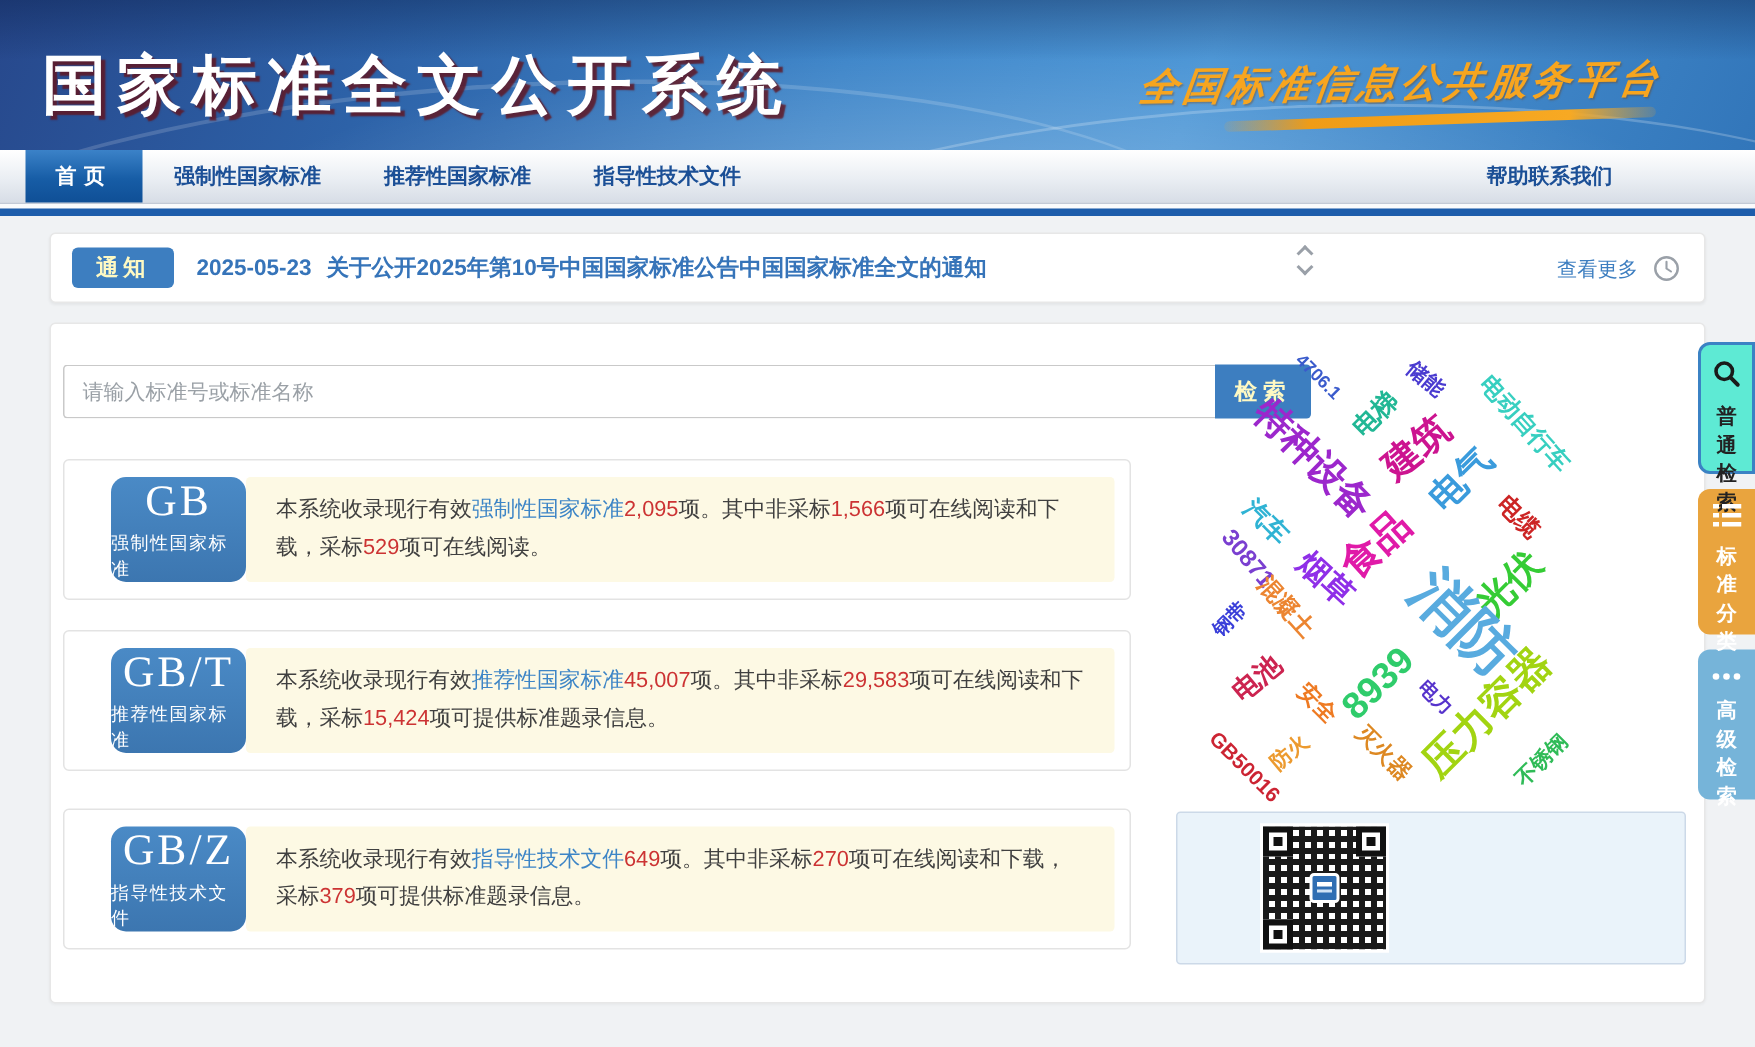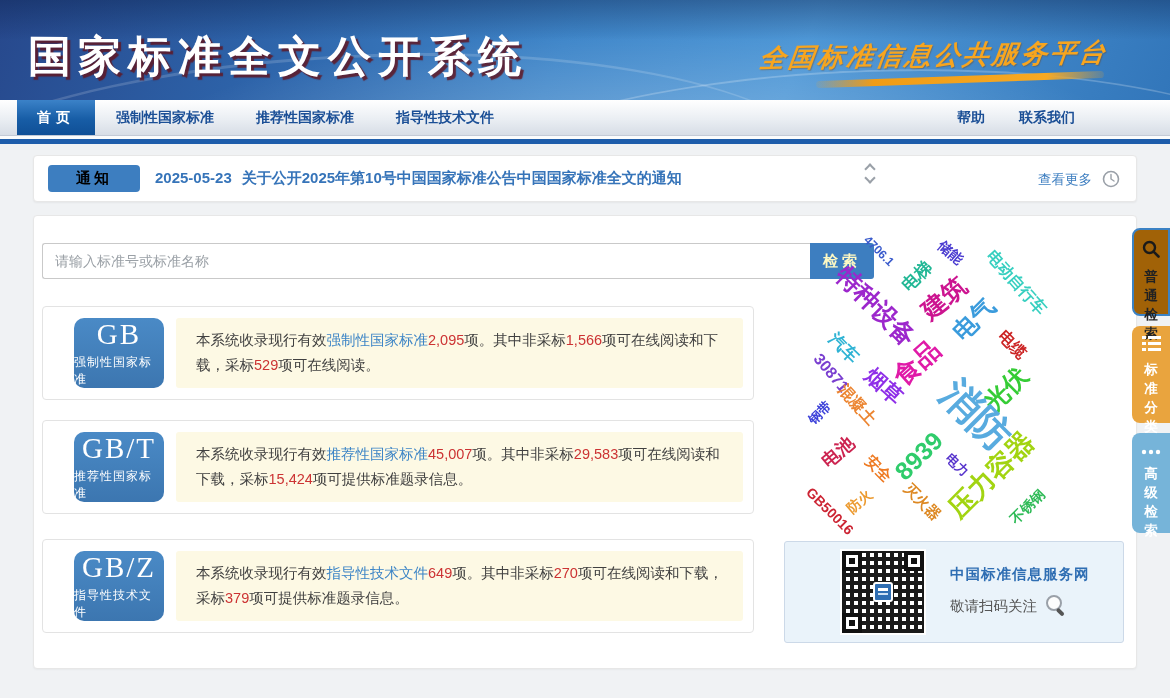--- a/index.html
+++ b/index.html
@@ -28,31 +28,31 @@
     background:linear-gradient(90deg, rgba(247,165,31,.1), #f09c16 20%, #f7a923 80%, rgba(247,165,31,.15)); }
 
   
   .nav { position:relative; height:36px; display:flex; align-items:stretch;
     background:linear-gradient(#ffffff,#eaeef3 55%,#d7dde6); border-bottom:1px solid #c3cad6;text-align:center; }
   .nav-left { display:flex; align-items:stretch; padding-left:17px; }
   .nav-item { display:flex; align-items:center; padding:0 21px; font-size:14px; font-weight:bold;
     color:#1b4f96; cursor:pointer; white-space:nowrap; }
   .nav-item.active { background:linear-gradient(#3b82c8,#175da6 55%,#0f4f96); color:#fff;
     letter-spacing:5px; padding:0 20px; }
-  .nav-right { margin-left:auto; display:flex; align-items:center; gap:34px; padding-right:95px; }
+  .nav-right { margin-left:auto; display:flex; align-items:center; padding-right:95px; }
   .nav-right .nav-item { padding:0; }
   .gapline { height:3px; background:#fafbfc; }
   .blueline { height:5px; background:#1d5dab; }
 
   
   .notice { position:relative; margin:11px 33px 0; height:47px; background:#fff;
     border:1px solid #e7e7e7; border-radius:4px; box-shadow:0 1px 2px rgba(0,0,0,.05);
     display:flex; align-items:center; padding:0 14px; }
-  .notice-badge { background:#3d7ec0; color:#000000; font-size:15px; font-weight:bold;
-    padding:4px 28px; border-radius:4px; letter-spacing:3px; }
+  .notice-badge { background:#3d7ec0; color:#fef9c3; font-size:15px; font-weight:bold;
+    padding:4px 16px; border-radius:4px; letter-spacing:3px; }
   .notice-title { margin-left:15px; color:#3674b9; font-weight:bold; font-size:15px;
     text-decoration:none; cursor:pointer; white-space:nowrap; }
   .notice-title .ndate { margin-right:10px; }
   .notice-arrows { position:absolute; left:832px; top:9px; display:flex; flex-direction:column; gap:4px; }
   .chev { width:8px; height:8px; border-left:2px solid #9aa0a8; border-top:2px solid #9aa0a8; cursor:pointer; }
   .chev.up { transform:rotate(45deg); }
   .chev.down { transform:rotate(-135deg); margin-top:-3px; }
   .view-more { position:absolute; right:44px; top:15px; color:#3d7ec0; font-size:13.5px;
     text-decoration:none; cursor:pointer; }
   .clock { position:absolute; right:16px; top:14px; }
@@ -69,21 +69,21 @@
 
   .cards { position:absolute; left:8px; top:90px; width:712px; }
   .card { height:94px; border:1px solid #e3e3e3; border-radius:4px; display:flex; align-items:center; background:#fff;padding-left:21px; }
   .card + .card { margin-top:20px; }
   .card:nth-child(3) { margin-top:25px; }
   .tile { margin-left:10px; width:90px; height:70px; border-radius:10px; color:#fff; cursor:pointer;
     background:linear-gradient(#4a8ac6,#3c76b0); display:flex; flex-direction:column;
     align-items:center; justify-content:center; flex:none; }
   .tile-code { font-family:"Liberation Serif","DejaVu Serif",serif; font-size:29px; letter-spacing:2px; }
   .tile-name { font-size:12px; margin-top:3px; letter-spacing:1px; }
-  .card-desc { margin-left:12px; margin-right:10px; flex:1; height:70px; background:#fdf9e4;
+  .card-desc { margin-right:10px; flex:1; height:70px; background:#fdf9e4;
     border-radius:3px; padding:10px 20px; font-size:14.5px; color:#404040; line-height:25px; }
   .seg-link { color:#3d85c6; cursor:pointer; }
   .seg-num { color:#cc3333; }
 
   
   .wordcloud { position:absolute; left:720px; top:7px; width:340px; height:316px; }
   .word { position:absolute; font-weight:bold; white-space:nowrap; cursor:pointer;
     transform-origin:center; }
 
   
@@ -103,21 +103,21 @@
   .qr-text { margin-left:24px; }
   .qr-site { color:#2f6eb3; font-size:14.5px; font-weight:bold; letter-spacing:1px; cursor:pointer; }
   .qr-tip { color:#555; font-size:14.5px; margin-top:9px; display:flex; align-items:center; gap:6px; }
 
   
   .side-tabs { position:absolute; right:0; top:228px; width:40px; }
   .side-tab { width:38px; margin-left:2px; border-radius:8px 0 0 8px; margin-bottom:10px;
     display:flex; flex-direction:column; align-items:center; padding-top:9px; cursor:pointer; }
   .side-tab .vlabel { width:1em; font-size:13.5px; font-weight:bold; line-height:19px;
     text-align:center; word-break:break-all; margin-top:4px; }
-  .side-tab.plain { background:#a16207; border:2px solid #3b82c4; height:88px; color:#222; }
+  .side-tab.plain { background:#5eead4; border:2px solid #3b82c4; height:88px; color:#222; }
   .side-tab.orange { background:#e9a43e; height:97px; color:#fff; }
   .side-tab.lightblue { background:#76b4d9; height:100px; color:#fff; }
 </style>
 </head>
 <body>
 
 <div class="page">
 
   <div class="hdr">
     <div class="hdr-topshade"></div>
@@ -216,30 +216,20 @@
         <span class="word" style="left: 274px; top: 284px; color: rgb(47, 187, 87); font-size: 14px; transform: translate(-50%, -50%) rotate(-45deg);">不锈钢</span>
       </div>
 
     <div class="qr-box">
       <div class="qr">
         <div class="fc tl"></div>
         <div class="fc tr"></div>
         <div class="fc bl"></div>
         <div class="qr-logo"></div>
       </div>
-      <div class="qr-text">
-        <div class="qr-site">中国标准信息服务网</div>
-        <div class="qr-tip">
-          <span>敬请扫码关注</span>
-          <svg width="26" height="26" viewBox="0 0 26 26">
-            <circle cx="11" cy="10" r="7" fill="#fdfdfd" stroke="#9aa0a8" stroke-width="2"></circle>
-            <rect x="15.5" y="14.5" width="9" height="4" rx="2" fill="#555" transform="rotate(45 15.5 14.5)"></rect>
-          </svg>
-        </div>
-      </div>
     </div>
   </div>
 
   <div class="side-tabs" id="side-tabs">
       <div class="side-tab plain">
         <span><svg width="20" height="20" viewBox="0 0 20 20">
             <circle cx="8.5" cy="8.5" r="5.5" fill="none" stroke="#1a1a1a" stroke-width="2.4"></circle>
             <line x1="12.8" y1="12.8" x2="17.5" y2="17.5" stroke="#1a1a1a" stroke-width="2.6" stroke-linecap="round"></line>
           </svg></span>
         <span class="vlabel">普通检索</span>

